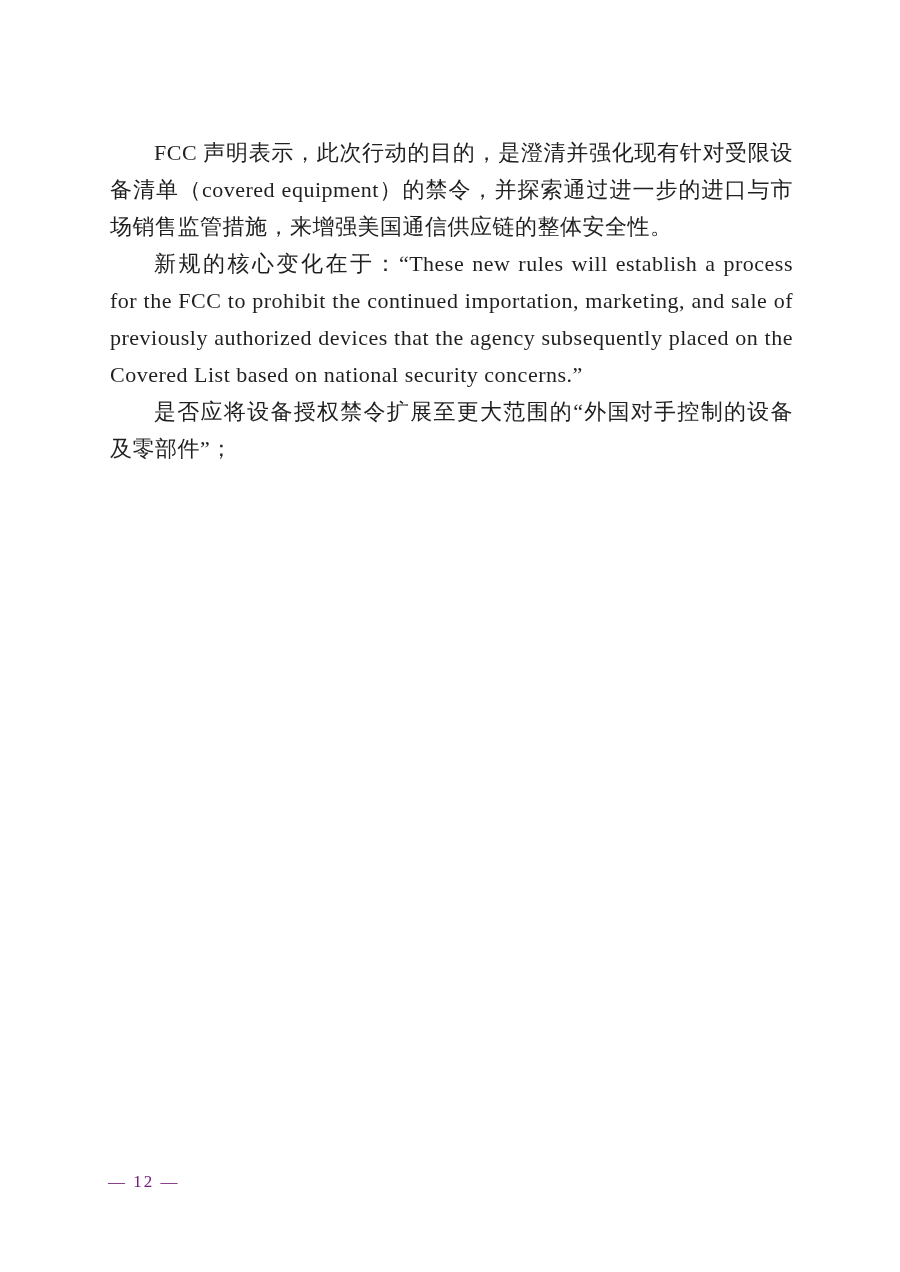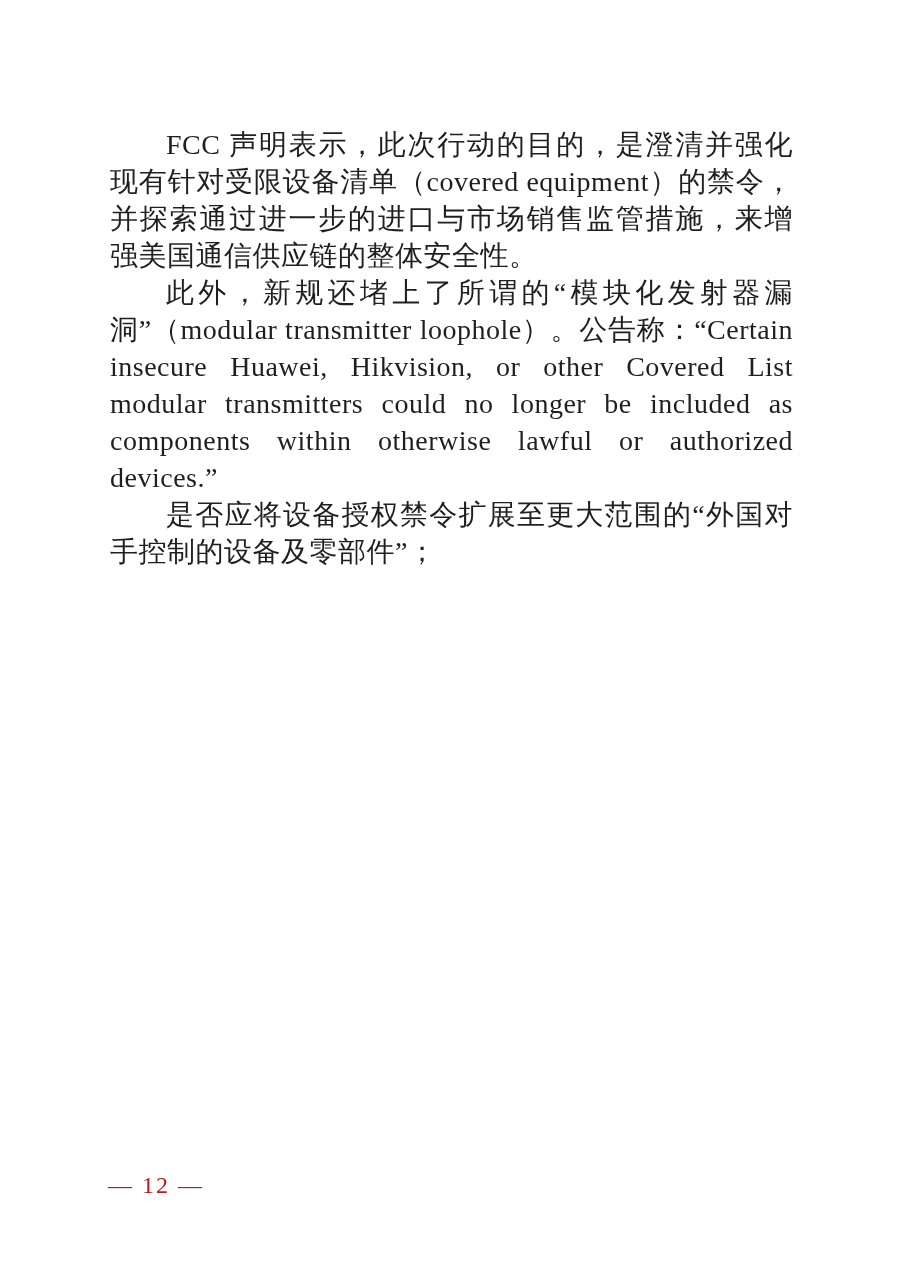--- a/index.html
+++ b/index.html
@@ -12,45 +12,45 @@
     width: 900px;
     height: 1272px;
     background: #ffffff;
     overflow: hidden;
     font-family: "Liberation Serif", "DejaVu Serif", serif;
     color: #1f1f1f;
   }
   .content {
     position: absolute;
     left: 110px;
-    top: 126px;
+    top: 134px;
     width: 683px;
-    font-size: 28px;
+    font-size: 22px;
     line-height: 37px;
     text-align: justify;
     text-justify: inter-ideograph;
     letter-spacing: 0.5px;
   }
   .content p {
     margin: 0;
     padding: 0;
     text-indent: 2em;
   }
   .footer {
     position: absolute;
     left: 108px;
     top: 1172px;
-    font-size: 24px;
-    color: #b91c1c;
+    font-size: 17px;
+    color: #701a75;
     letter-spacing: 2px;
   }
 </style>
 </head>
 <body>
 
 <div class="page">
   <div class="content">
     <p>FCC 声明表示，此次行动的目的，是澄清并强化现有针对受限设备清单（covered equipment）的禁令，并探索通过进一步的进口与市场销售监管措施，来增强美国通信供应链的整体安全性。</p>
-    <p>此外，新规还堵上了所谓的“模块化发射器漏洞”（modular transmitter loophole）。公告称：“Certain insecure Huawei, Hikvision, or other Covered List modular transmitters could no longer be included as components within otherwise lawful or authorized devices.”</p>
+    <p>新规的核心变化在于：“These new rules will establish a process for the FCC to prohibit the continued importation, marketing, and sale of previously authorized devices that the agency subsequently placed on the Covered List based on national security concerns.”</p>
     <p>是否应将设备授权禁令扩展至更大范围的“外国对手控制的设备及零部件”；</p>
   </div>
   <div class="footer">— 12 —</div>
 </div>
 
 </body></html>

